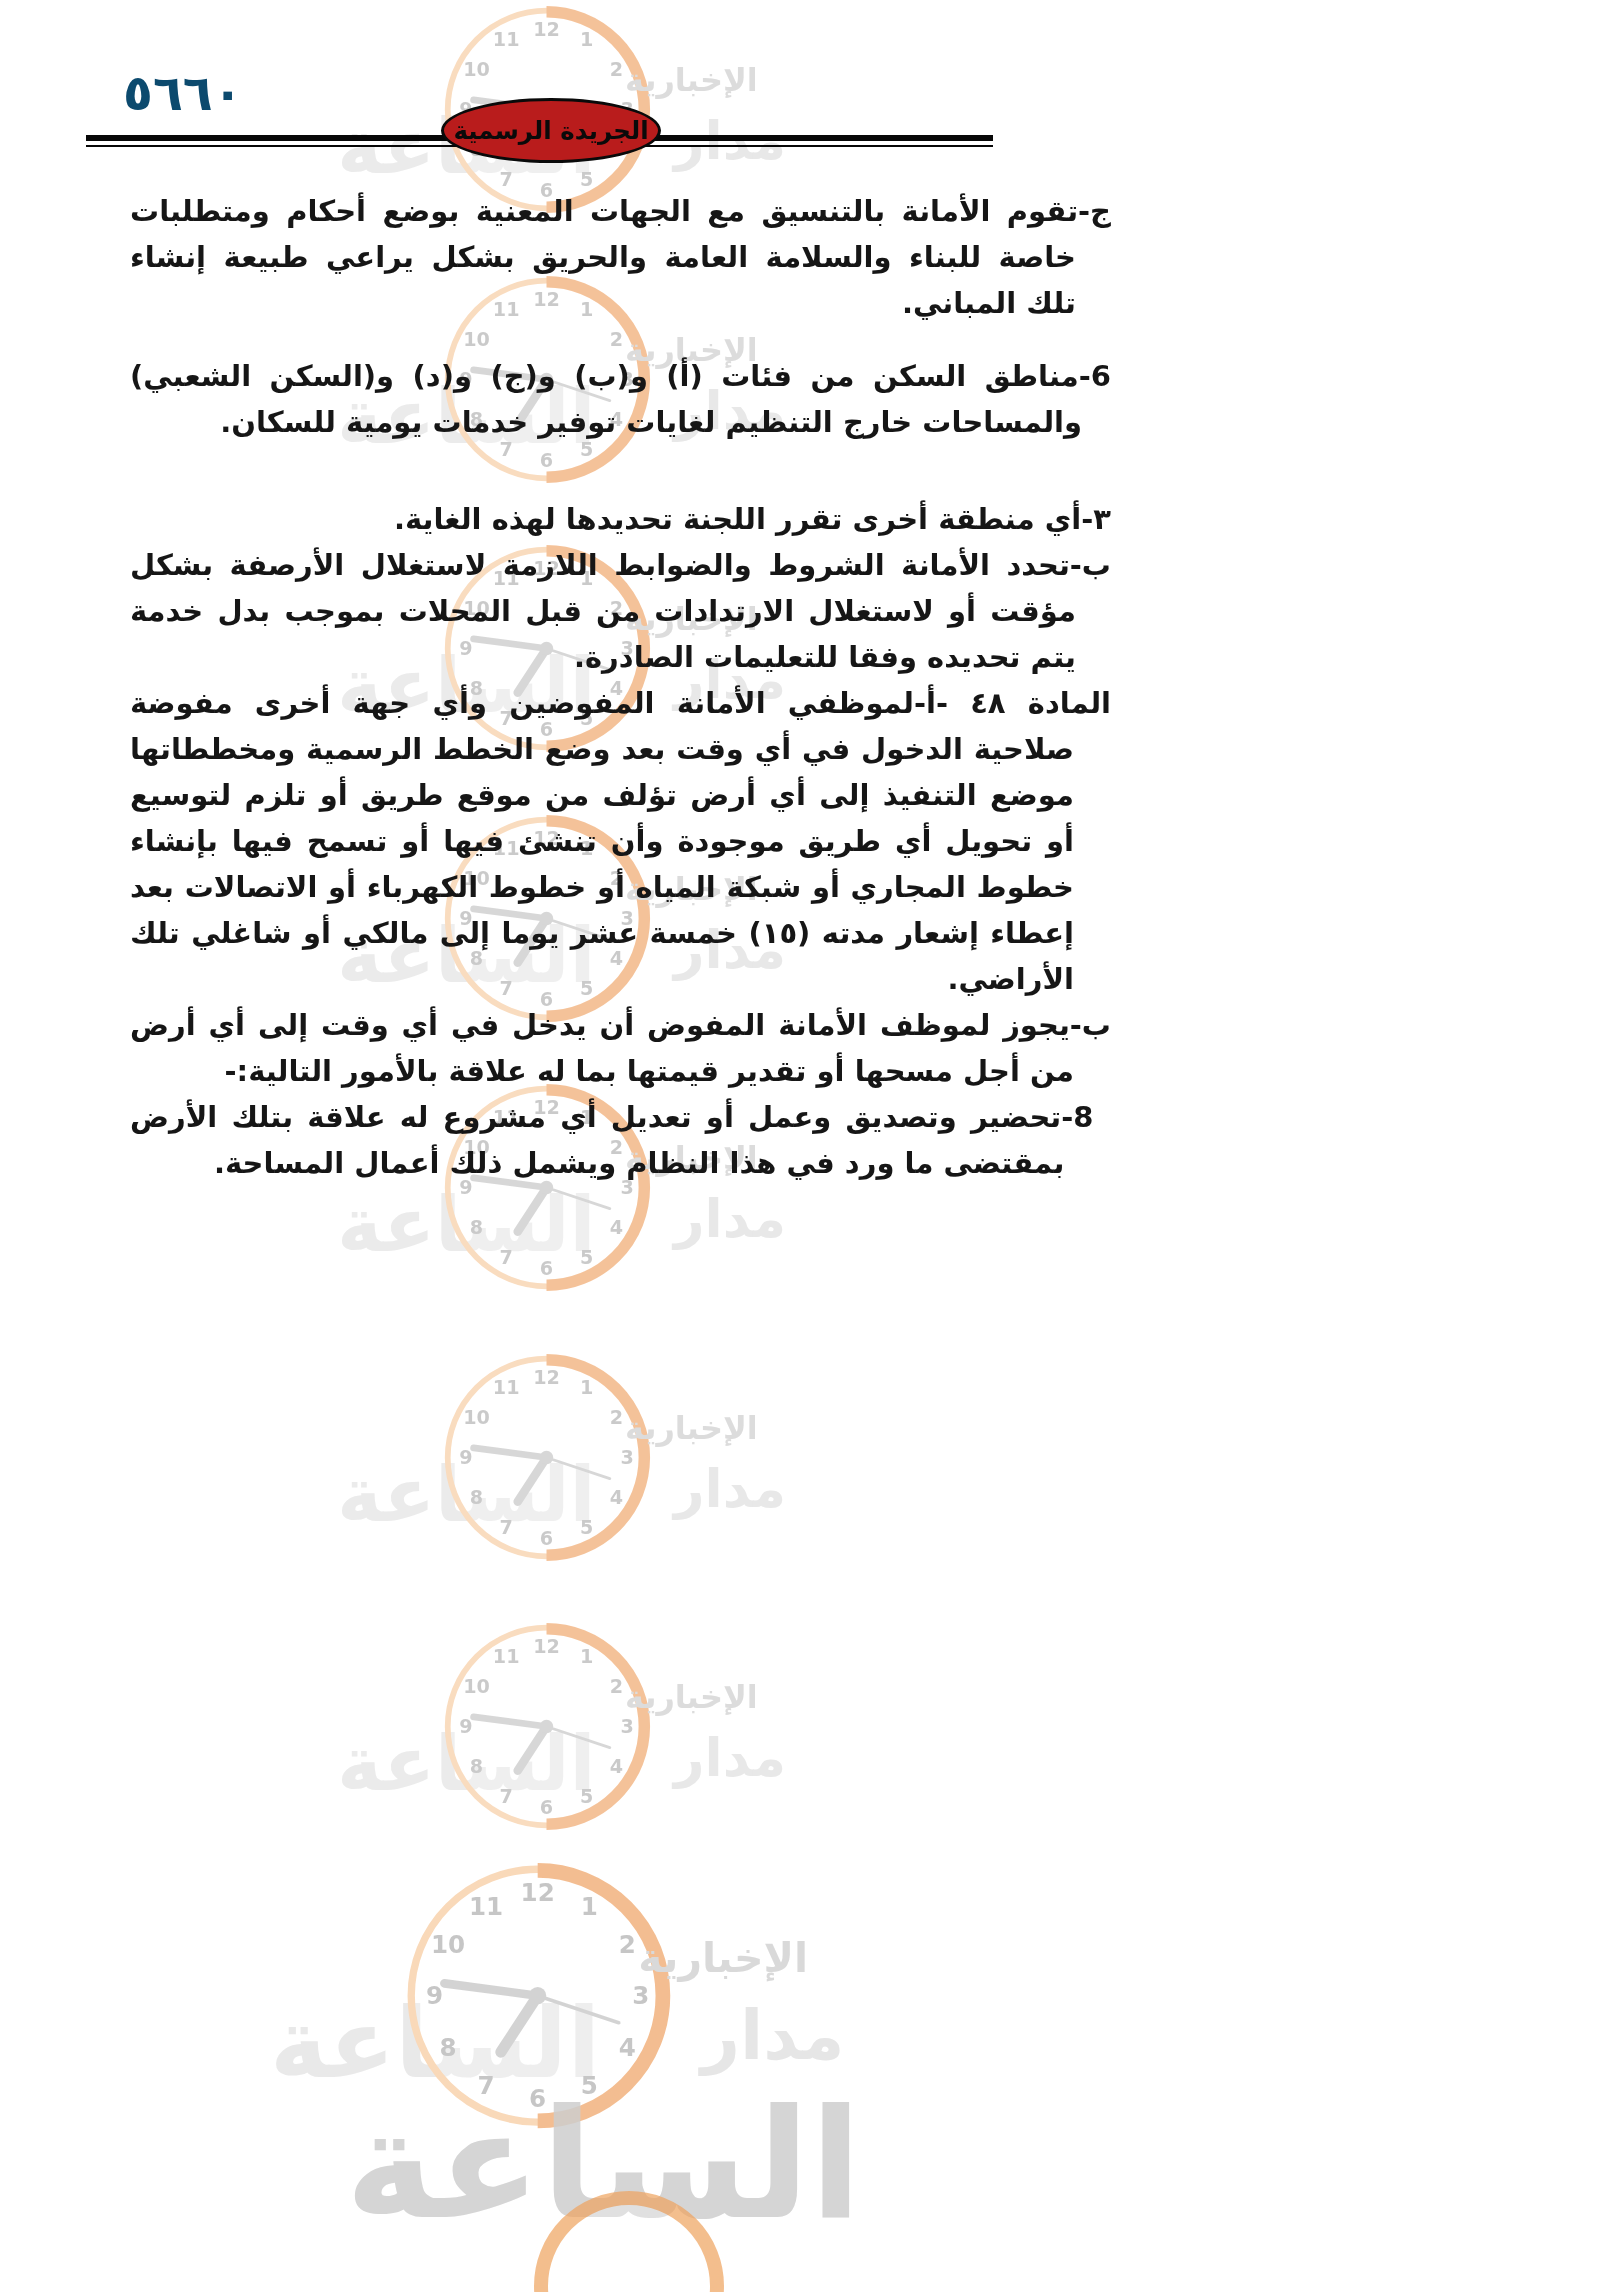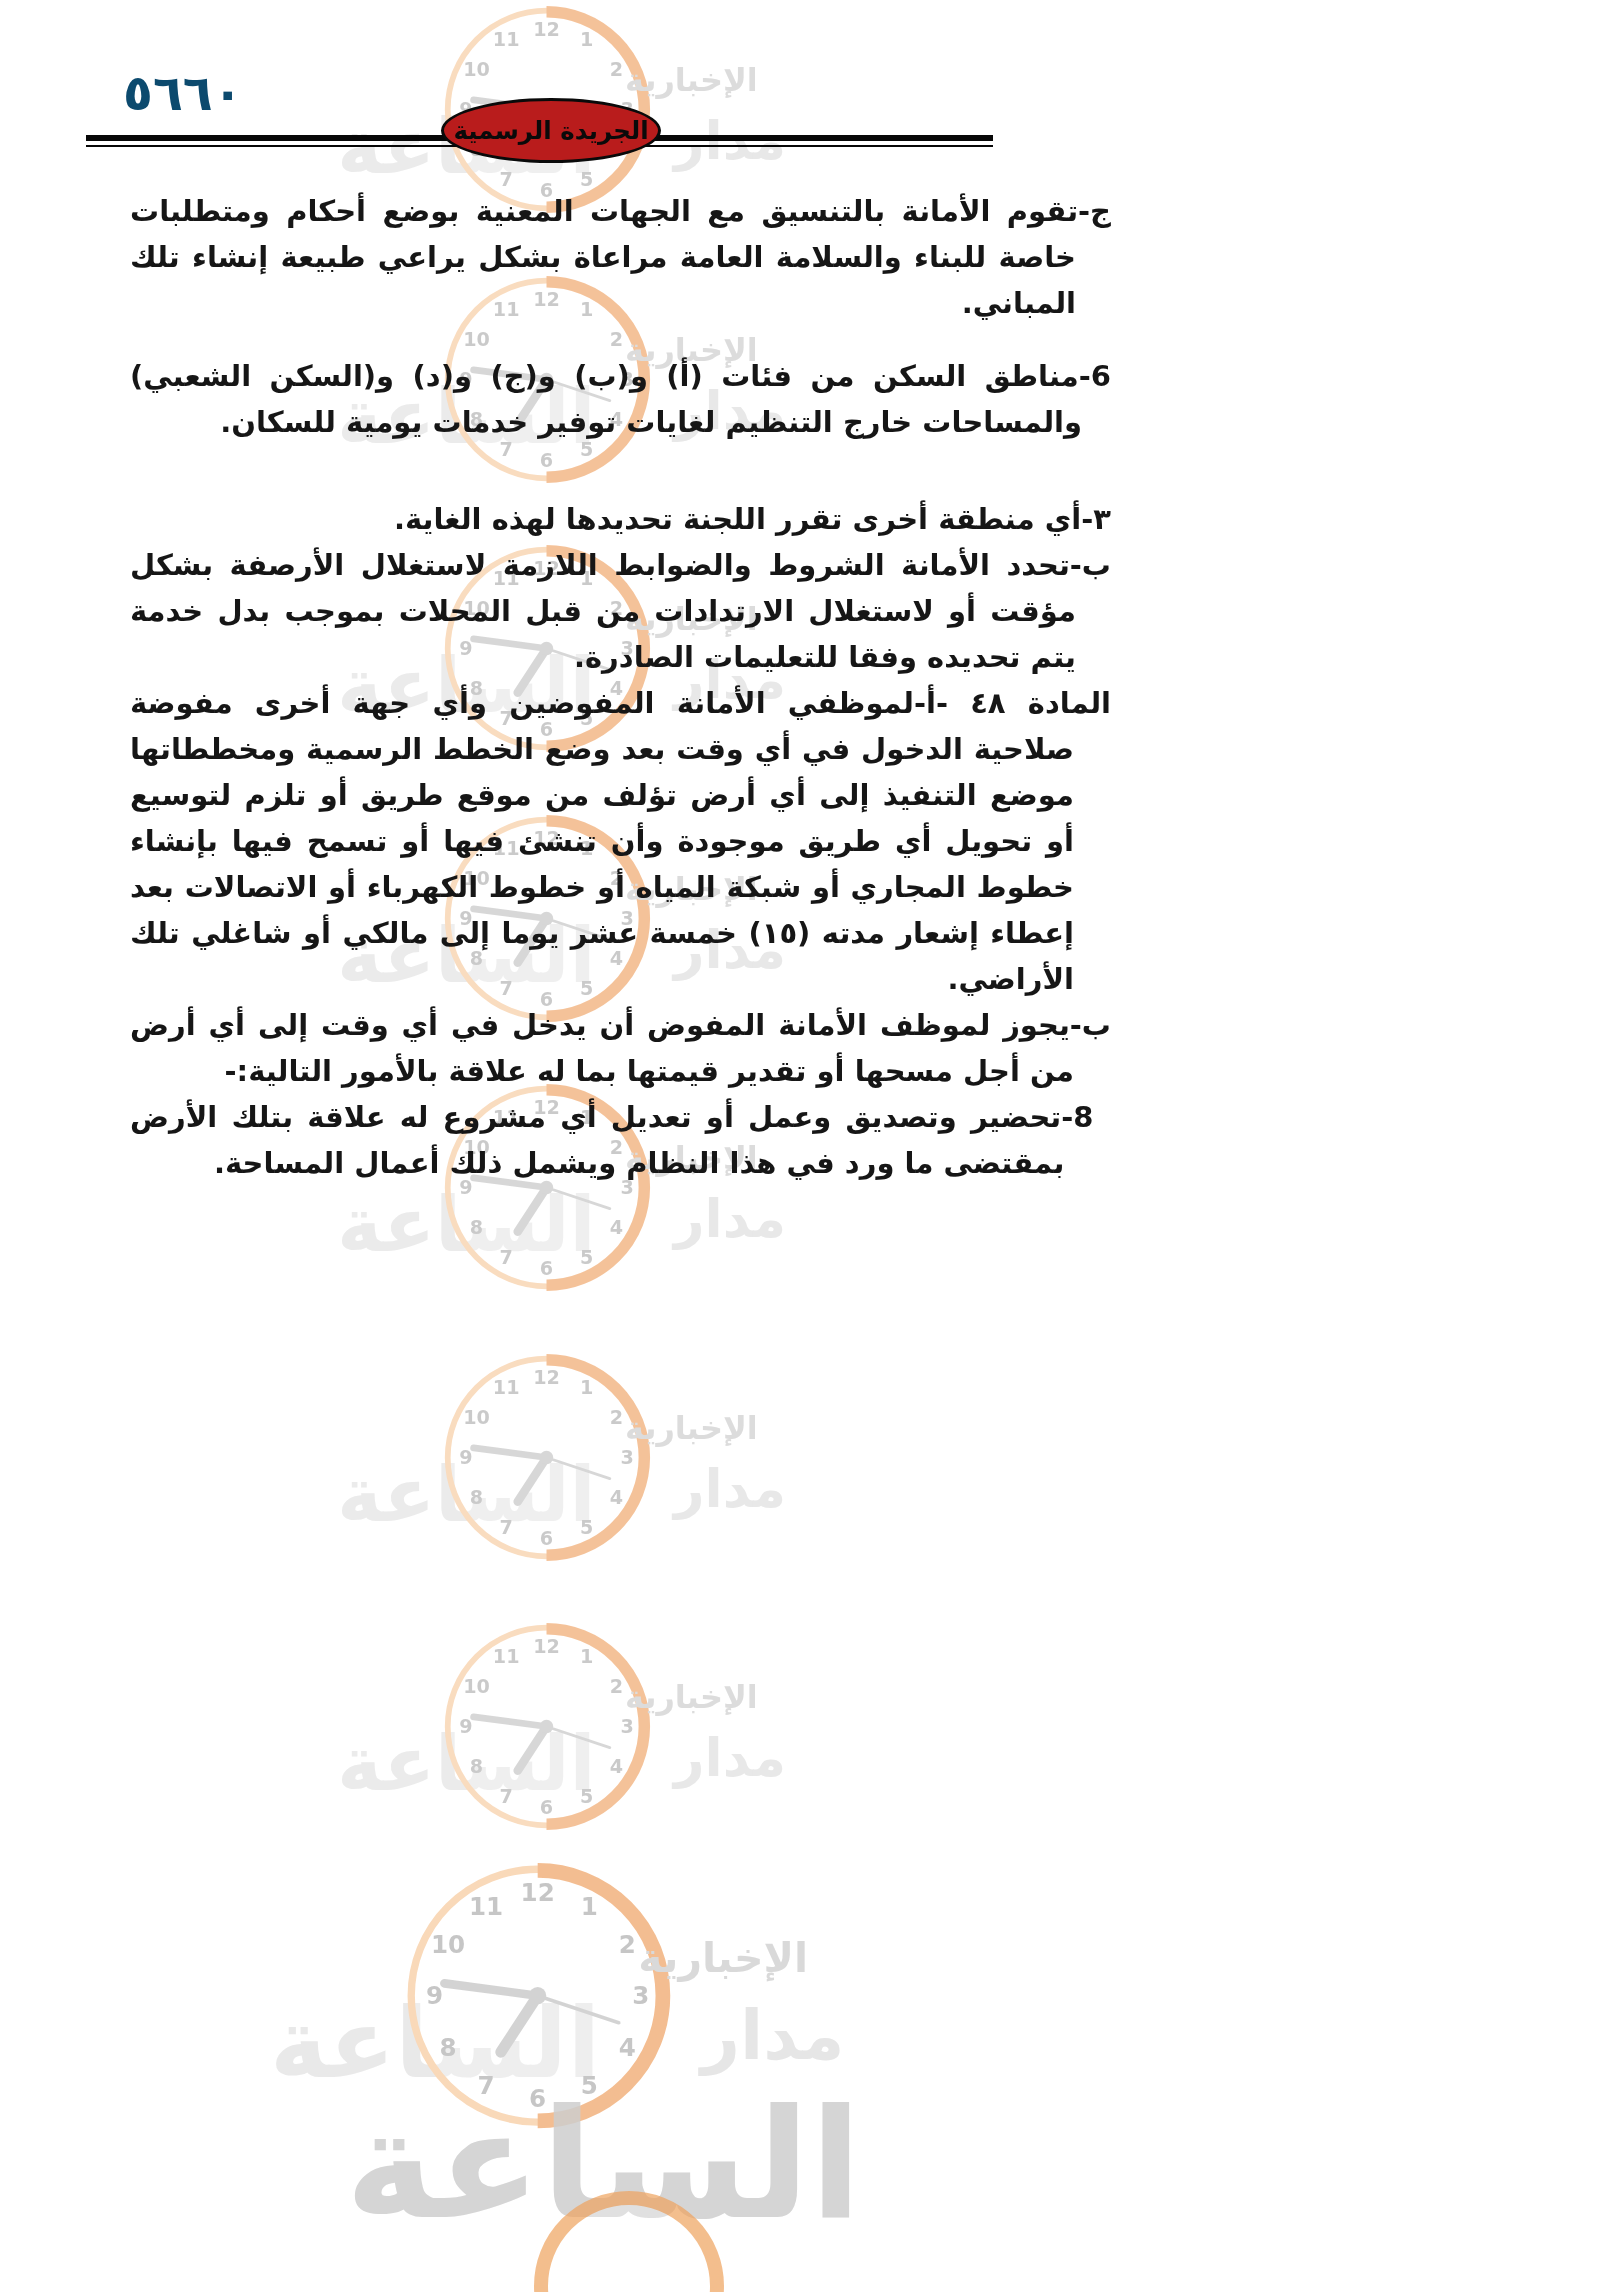--- a/index.html
+++ b/index.html
@@ -170,21 +170,21 @@
     <div class="header-rule">
       <div class="thick"></div>
       <div class="thin"></div>
     </div>
     <div class="gazette-badge">
       <span>الجريدة الرسمية</span>
     </div>
   </header>
 
   <main class="content" dir="rtl">
-    <p class="para hang36 mb28">ج-تقوم الأمانة بالتنسيق مع الجهات المعنية بوضع أحكام ومتطلبات خاصة للبناء والسلامة العامة مراعاة بشكل يراعي طبيعة إنشاء تلك المباني.</p>
+    <p class="para hang36 mb28">ج-تقوم الأمانة بالتنسيق مع الجهات المعنية بوضع أحكام ومتطلبات خاصة للبناء والسلامة العامة والحريق بشكل يراعي طبيعة إنشاء تلك المباني.</p>
     <p class="para hang30 mb52">6-مناطق السكن من فئات (أ) و(ب) و(ج) و(د) و(السكن الشعبي) والمساحات خارج التنظيم لغايات توفير خدمات يومية للسكان.</p>
     <p class="para">٣-أي منطقة أخرى تقرر اللجنة تحديدها لهذه الغاية.</p>
     <p class="para hang36 mb58">ب-تحدد الأمانة الشروط والضوابط اللازمة لاستغلال الأرصفة بشكل مؤقت أو لاستغلال الارتدادات من قبل المحلات بموجب بدل خدمة يتم تحديده وفقا للتعليمات الصادرة.</p>
     <p class="para hang38">المادة ٤٨ -أ-لموظفي الأمانة المفوضين وأي جهة أخرى مفوضة صلاحية الدخول في أي وقت بعد وضع الخطط الرسمية ومخططاتها موضع التنفيذ إلى أي أرض تؤلف من موقع طريق أو تلزم لتوسيع أو تحويل أي طريق موجودة وأن تنشئ فيها أو تسمح فيها بإنشاء خطوط المجاري أو شبكة المياه أو خطوط الكهرباء أو الاتصالات بعد إعطاء إشعار مدته (١٥) خمسة عشر يوما إلى مالكي أو شاغلي تلك الأراضي.</p>
     <p class="para hang38">ب-يجوز لموظف الأمانة المفوض أن يدخل في أي وقت إلى أي أرض من أجل مسحها أو تقدير قيمتها بما له علاقة بالأمور التالية:-</p>
     <p class="para ind18 hang30">8-تحضير وتصديق وعمل أو تعديل أي مشروع له علاقة بتلك الأرض بمقتضى ما ورد في هذا النظام ويشمل ذلك أعمال المساحة.</p>
   </main>
 
 </div>
 

